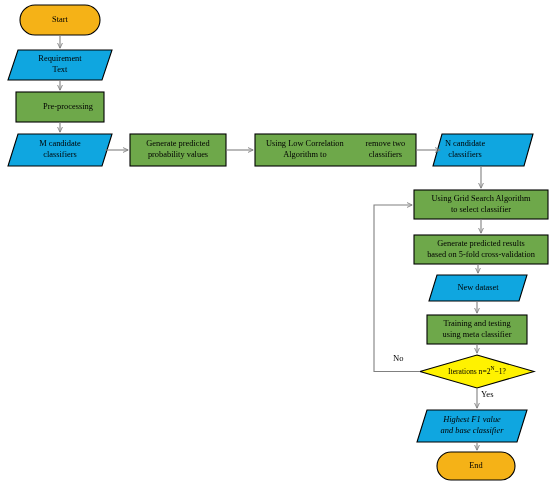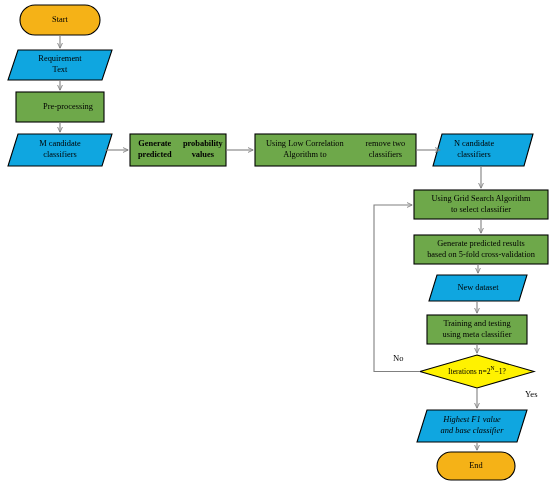--- a/index.html
+++ b/index.html
@@ -122,31 +122,31 @@
 
   <div class="node-label" style="left:16px; top:92px; width:104px; height:30px;">
     <span>Pre-processing</span>
   </div>
 
   <div class="node-label" style="left:10px; top:134px; width:100px; height:32px; flex-direction:column;">
     <span>M candidate</span>
     <span>classifiers</span>
   </div>
 
-  <div class="node-label" style="left:130px; top:134px; width:96px; height:32px; flex-direction:row;font-weight:bold;">
+  <div class="node-label" style="left:130px; top:134px; width:96px; height:32px; flex-direction:column;">
     <span>Generate predicted</span>
     <span>probability values</span>
   </div>
 
   <div class="node-label" style="left:255px; top:134px; width:161px; height:32px; flex-direction:row;">
     <span>Using Low Correlation Algorithm to</span>
     <span>remove two classifiers</span>
   </div>
 
-  <div class="node-label" style="left:424px; top:134px; width:100px; height:32px; flex-direction:column;">
+  <div class="node-label" style="left:415px; top:134px; width:100px; height:32px; flex-direction:column;">
     <span>N candidate</span>
     <span>classifiers</span>
   </div>
 
   <div class="node-label" style="left:414px; top:190px; width:134px; height:29px; flex-direction:column;">
     <span>Using Grid Search Algorithm</span>
     <span>to select classifier</span>
   </div>
 
   <div class="node-label" style="left:412px; top:235px; width:138px; height:29px; flex-direction:column;">
@@ -171,15 +171,15 @@
     <span>Highest F1 value</span>
     <span>and base classifier</span>
   </div>
 
   <div class="node-label" style="left:437px; top:452px; width:78px; height:28px;">
     <span>End</span>
   </div>
 
   <div class="edge-label" style="left:393px; top:353px;">No</div>
 
-  <div class="edge-label" style="left:481px; top:389px;margin-left:44px;">Yes</div>
+  <div class="edge-label" style="left:481px; top:389px;">Yes</div>
 
 </div>
 
 </body></html>

